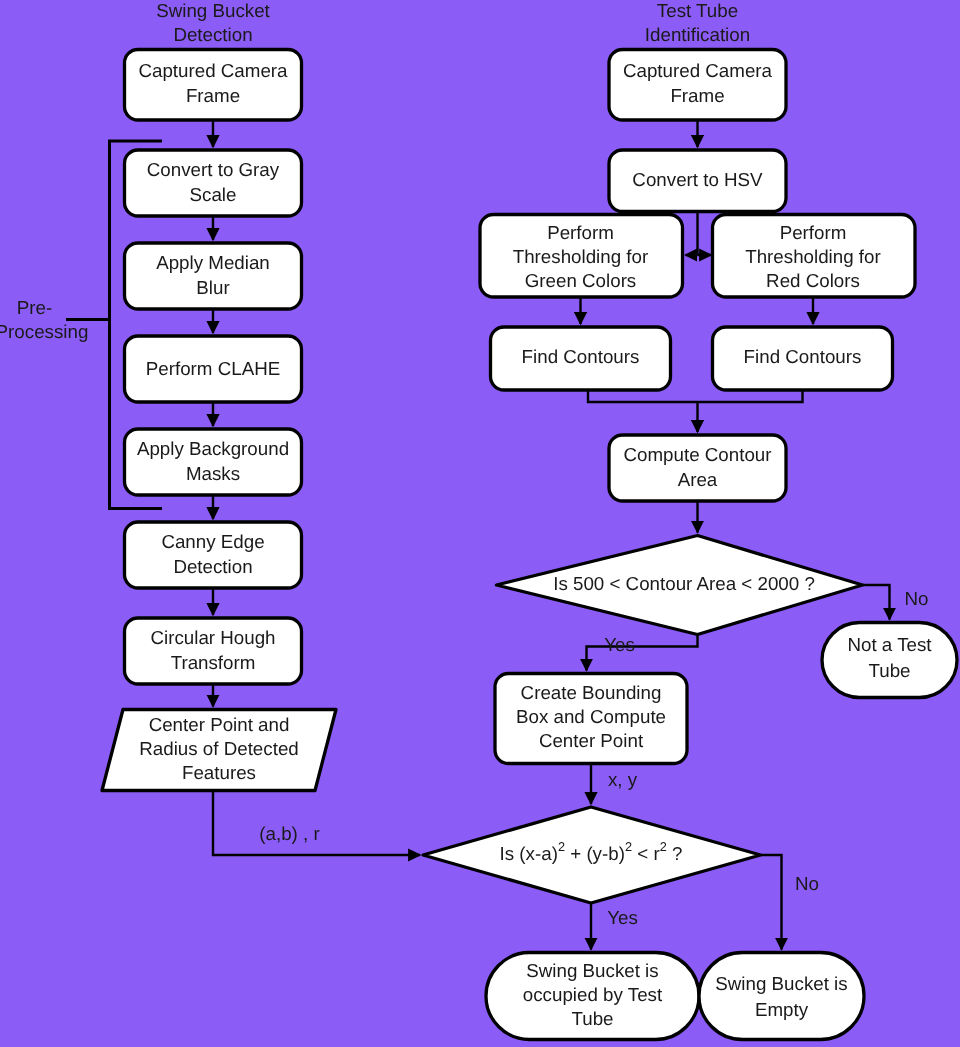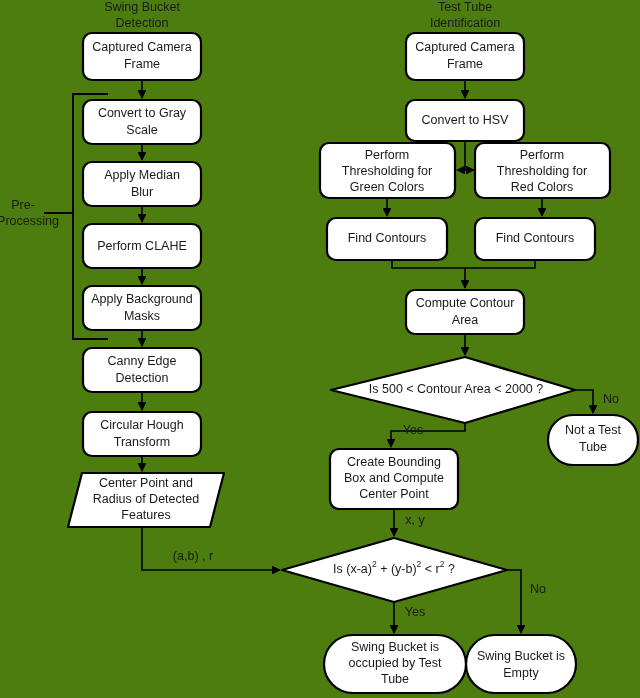--- a/index.html
+++ b/index.html
@@ -4,21 +4,21 @@
 <style>
   html, body {
     margin: 0;
     padding: 0;
     background: #ffffff;
   }
   #canvas {
     position: relative;
     width: 640px;
     height: 698px;
-    background: #4d7c0f;
+    background: #8b5cf6;
     font-family: "Liberation Sans", sans-serif;
     overflow: hidden;
   }
   svg.flow {
     position: absolute;
     top: 0;
     left: 0;
     width: 640px;
     height: 698px;
   }

